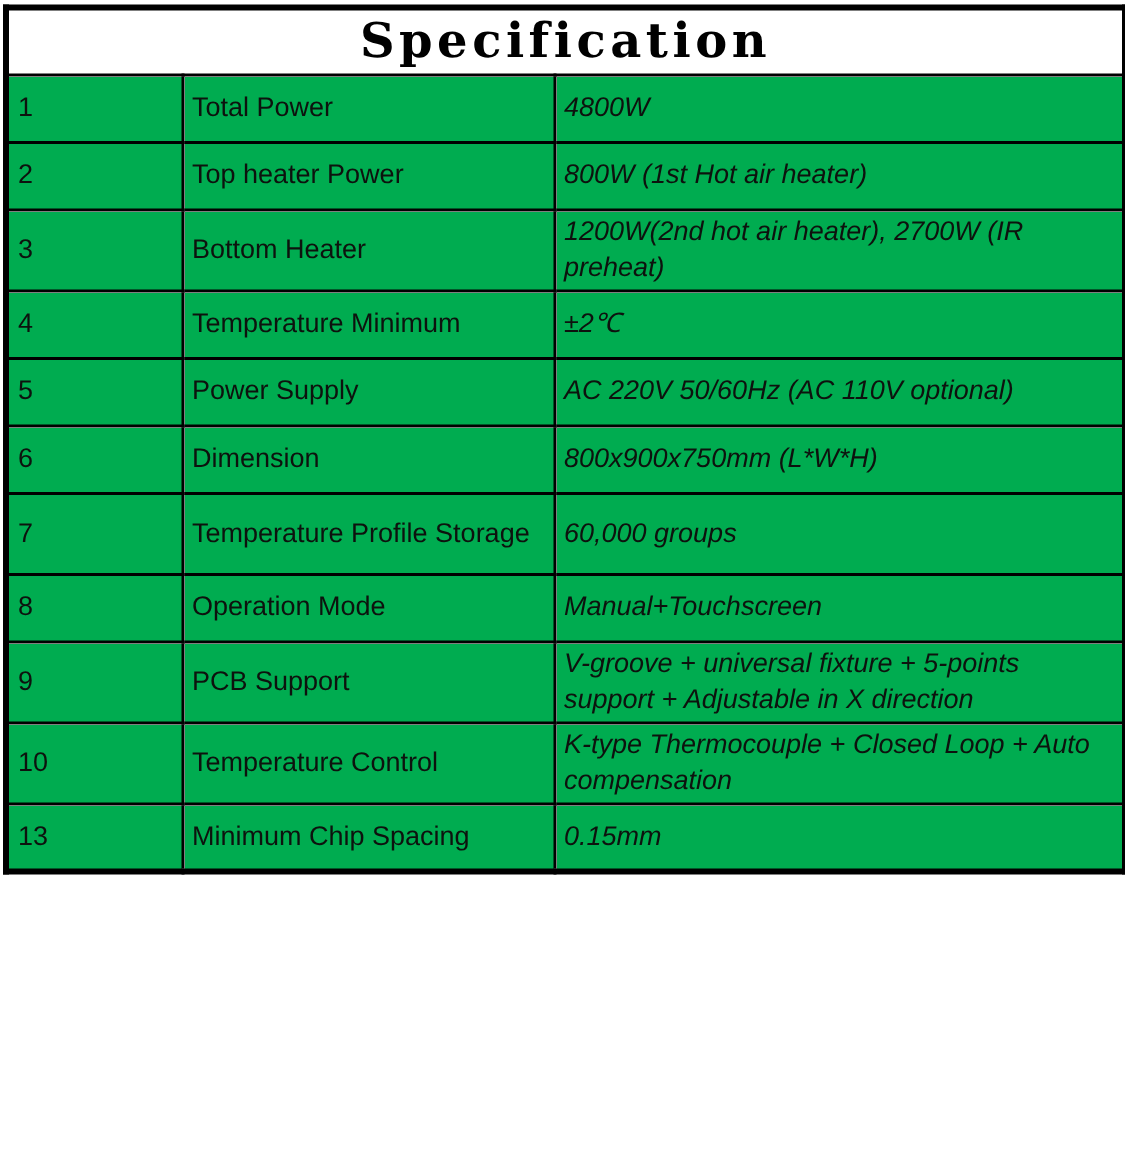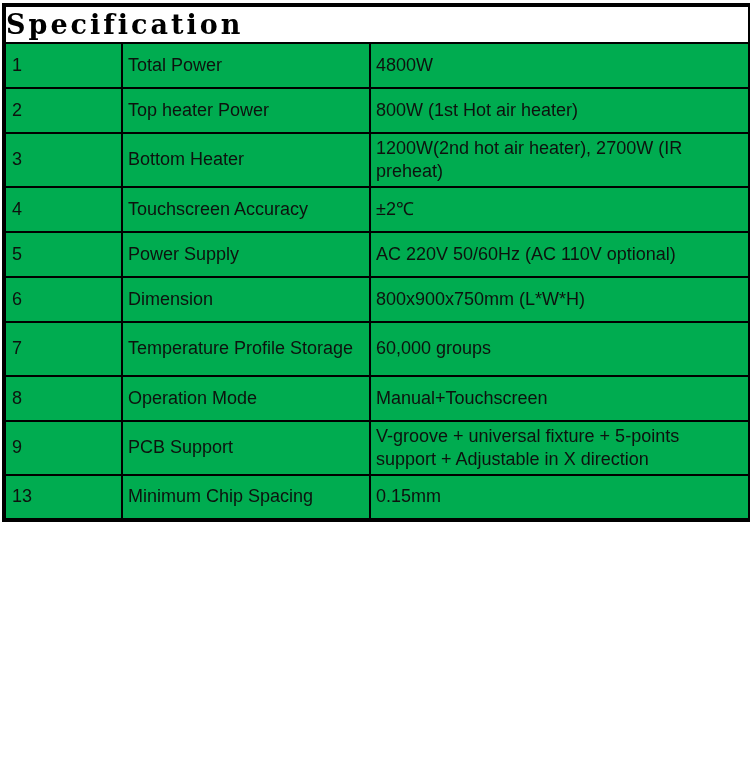--- a/index.html
+++ b/index.html
@@ -29,34 +29,35 @@
     color: #0d120e;
     font-size: 18px;
     line-height: 1.3;
     vertical-align: middle;
     padding: 2px 5px 2px 5px;
     overflow: hidden;
     word-wrap: break-word;
   }
   td.hdr-cell {
     background: #ffffff;
+    text-align: center;
     font-family: "DejaVu Serif", serif;
     font-weight: bold;
-    font-size: 27px;
+    font-size: 32px;
     letter-spacing: 3px;
     color: #000000;
     padding: 0;
     margin-top: 17px;
   }
   tr.hdr { height: 38px; }
   tr.s   { height: 45px; }
   tr.d   { height: 54px; }
   td.no   { padding-left: 6px; }
   td.item { padding-right: 5px; }
-  td.val  { padding-right: 5px; }
+  td.val  { padding-right: 5px; font-style: italic; }
 </style>
 </head>
 <body>
 
 <div class="wrap">
   <table class="spec">
     <colgroup>
         <col class="c1">
         <col class="c2">
         <col class="c3">
@@ -77,21 +78,21 @@
       <td class="item">Top heater Power</td>
       <td class="val">800W (1st Hot air heater)</td>
     </tr>
     <tr class="d">
       <td class="no">3</td>
       <td class="item">Bottom Heater</td>
       <td class="val">1200W(2nd hot air heater), 2700W (IR preheat)</td>
     </tr>
     <tr class="s">
       <td class="no">4</td>
-      <td class="item">Touchscreen Accuracy</td>
+      <td class="item">Temperature Minimum</td>
       <td class="val">±2℃</td>
     </tr>
     <tr class="s">
       <td class="no">5</td>
       <td class="item">Power Supply</td>
       <td class="val">AC 220V 50/60Hz (AC 110V optional)</td>
     </tr>
     <tr class="s">
       <td class="no">6</td>
       <td class="item">Dimension</td>
@@ -105,20 +106,25 @@
     <tr class="s">
       <td class="no">8</td>
       <td class="item">Operation Mode</td>
       <td class="val">Manual+Touchscreen</td>
     </tr>
     <tr class="d">
       <td class="no">9</td>
       <td class="item">PCB Support</td>
       <td class="val">V-groove + universal fixture + 5-points support + Adjustable in X direction</td>
     </tr>
+    <tr class="d">
+      <td class="no">10</td>
+      <td class="item">Temperature Control</td>
+      <td class="val">K-type Thermocouple + Closed Loop + Auto compensation</td>
+    </tr>
     <tr class="s">
       <td class="no">13</td>
       <td class="item">Minimum Chip Spacing</td>
       <td class="val">0.15mm</td>
     </tr>
   </tbody>
     </table>
 </div>
 
 </body></html>

